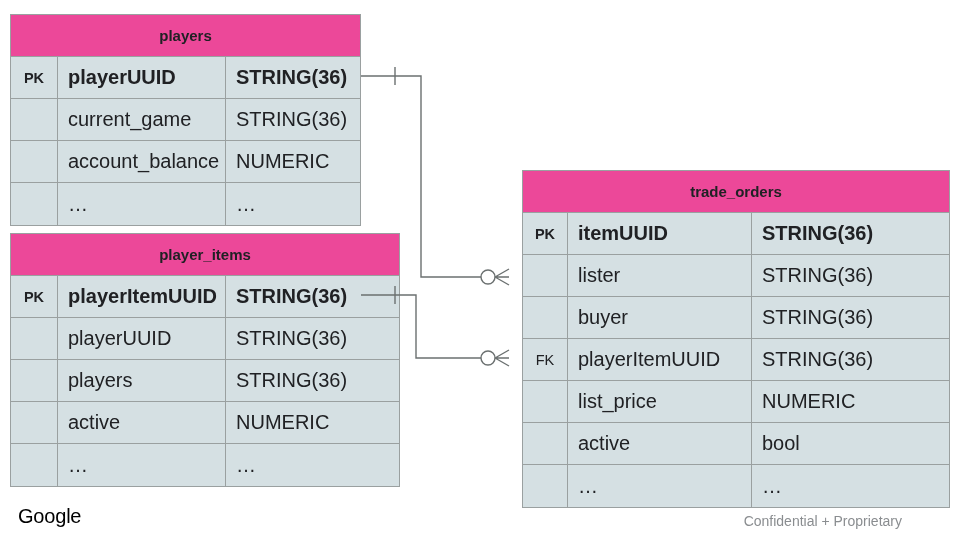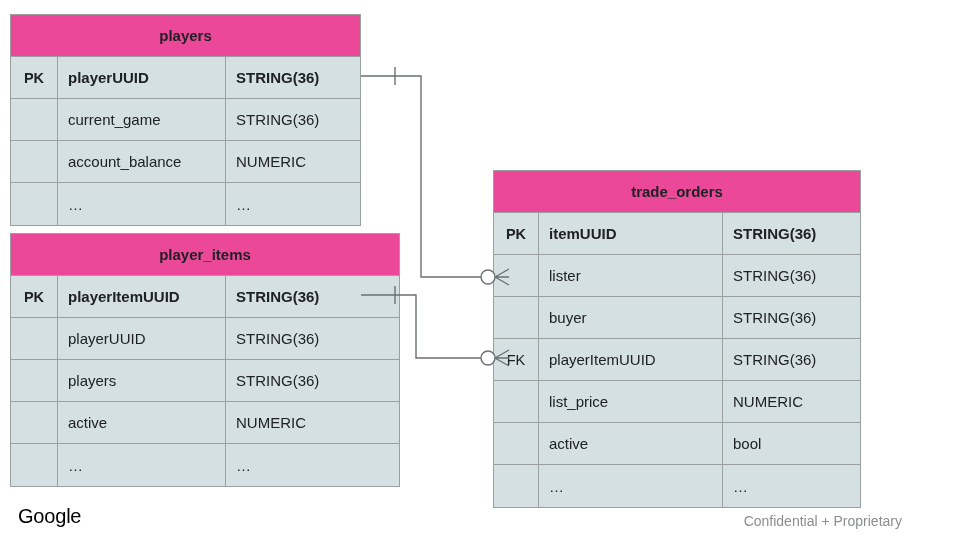--- a/index.html
+++ b/index.html
@@ -43,21 +43,21 @@
     height: 42px;
     border-bottom: 1px solid #9aa0a0;
     box-sizing: border-box;
   }
   .er-row.last {
     border-bottom: none;
   }
   .er-cell {
     display: flex;
     align-items: center;
-    font-size: 15px;
+    font-size: 20px;
     box-sizing: border-box;
     overflow: hidden;
     white-space: nowrap;
   }
   .c-key {
     justify-content: center;
     border-right: 1px solid #9aa0a0;
     font-weight: bold;
     font-size: 14.5px;
   }
@@ -72,21 +72,21 @@
   .er-row.pk .c-type {
     font-weight: bold;
   }
   .er-row.fk .c-key {
     font-weight: normal;
   }
 
   
   #table-players      { left: 10px;  top: 14px;  width: 351px; }
   #table-player-items { left: 10px;  top: 233px; width: 390px; }
-  #table-trade-orders { left: 493px; top: 170px; width: 368px; }
+  #table-trade-orders { left: 522px; top: 170px; width: 428px; }
 
   #table-players .c-key,
   #table-player-items .c-key      { width: 47px; }
   #table-players .c-name,
   #table-player-items .c-name     { width: 168px; }
   #table-players .c-type,
   #table-player-items .c-type     { width: 134px; }
 
   #table-trade-orders .c-key      { width: 45px; }
   #table-trade-orders .c-name     { width: 184px; }

